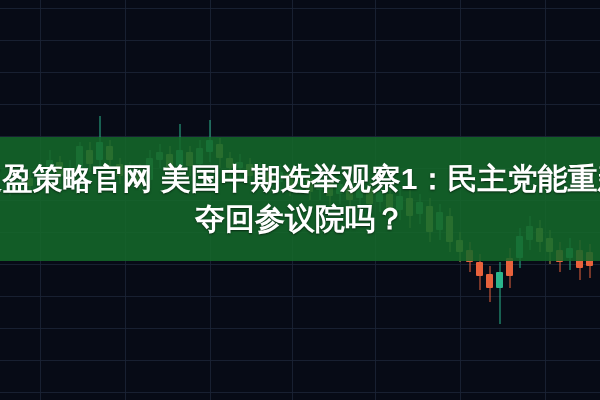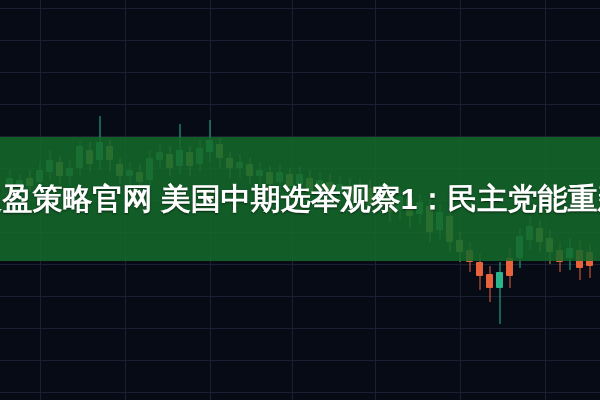--- a/index.html
+++ b/index.html
@@ -347,15 +347,16 @@
           <div class="wick" style="top: 244px; height: 34px; background: rgb(232, 98, 60);"></div>
           <div class="body" style="top: 252px; height: 14px; background: rgb(232, 98, 60);"></div>
         </div>
       </div>
   </div>
 
   <div id="banner-overlay" style="top: 137px; height: 124px; background: rgba(20, 104, 42, 0.88);"></div>
 
   <div id="headline" style="top: 137px; height: 124px; color: rgb(255, 255, 255);">
     <span class="line">速盈策略官网 美国中期选举观察1：民主党能重新</span>
+    <span class="line">夺回参议院吗？</span>
   </div>
 
 </div>
 
 </body></html>

